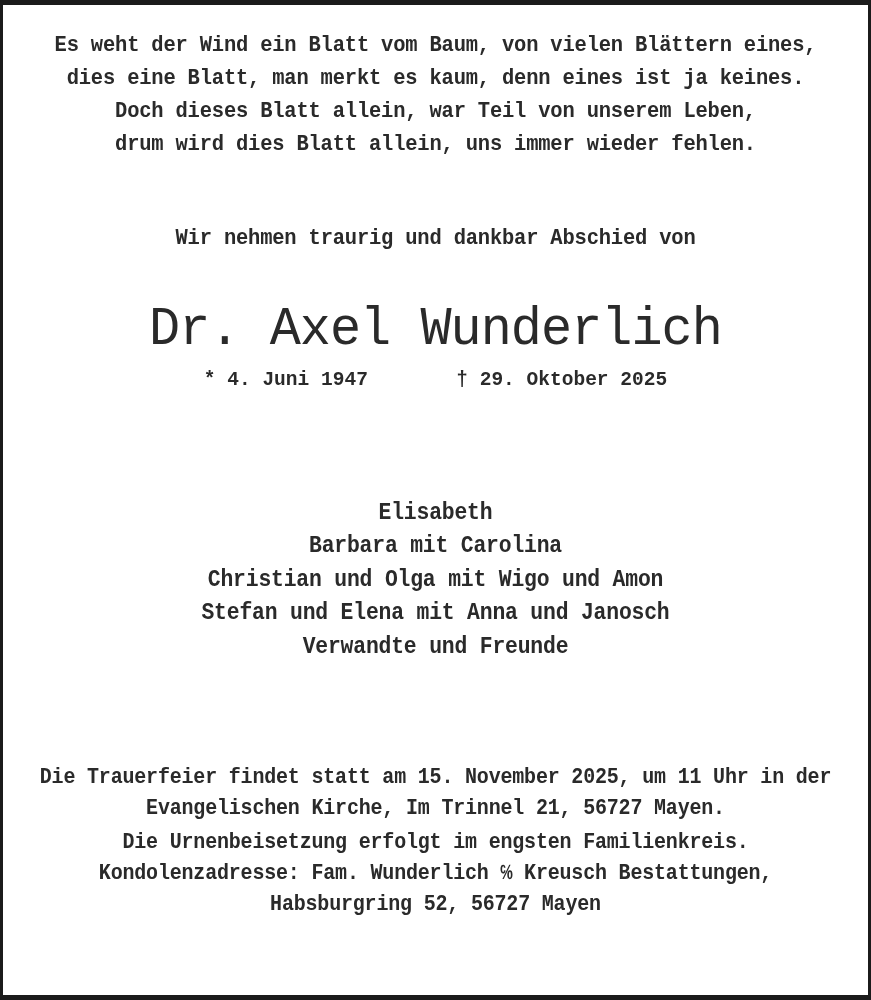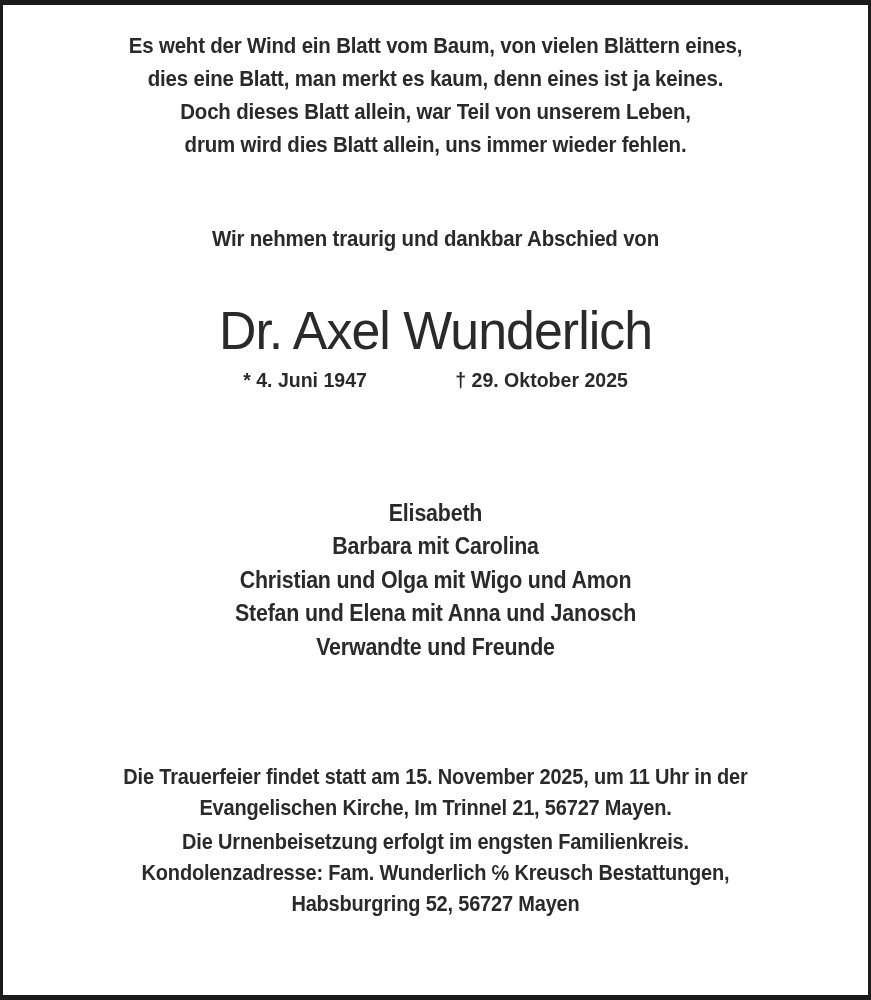--- a/index.html
+++ b/index.html
@@ -9,21 +9,21 @@
   }
   .notice {
     position: relative;
     width: 871px;
     height: 1000px;
     box-sizing: border-box;
     border-style: solid;
     border-color: #1b1b1b;
     border-width: 5px 3px 5px 3px;
     background: #ffffff;
-    font-family: Liberation Sans, sans-serif;
+    font-family: Liberation Mono, monospace;
     color: #2a2a2a;
     text-align: center;
     overflow: hidden;
   }
   .cond {
     transform: scaleX(0.93);
     transform-origin: 50% 50%;
   }
   .poem {
     margin-top: 24px;

